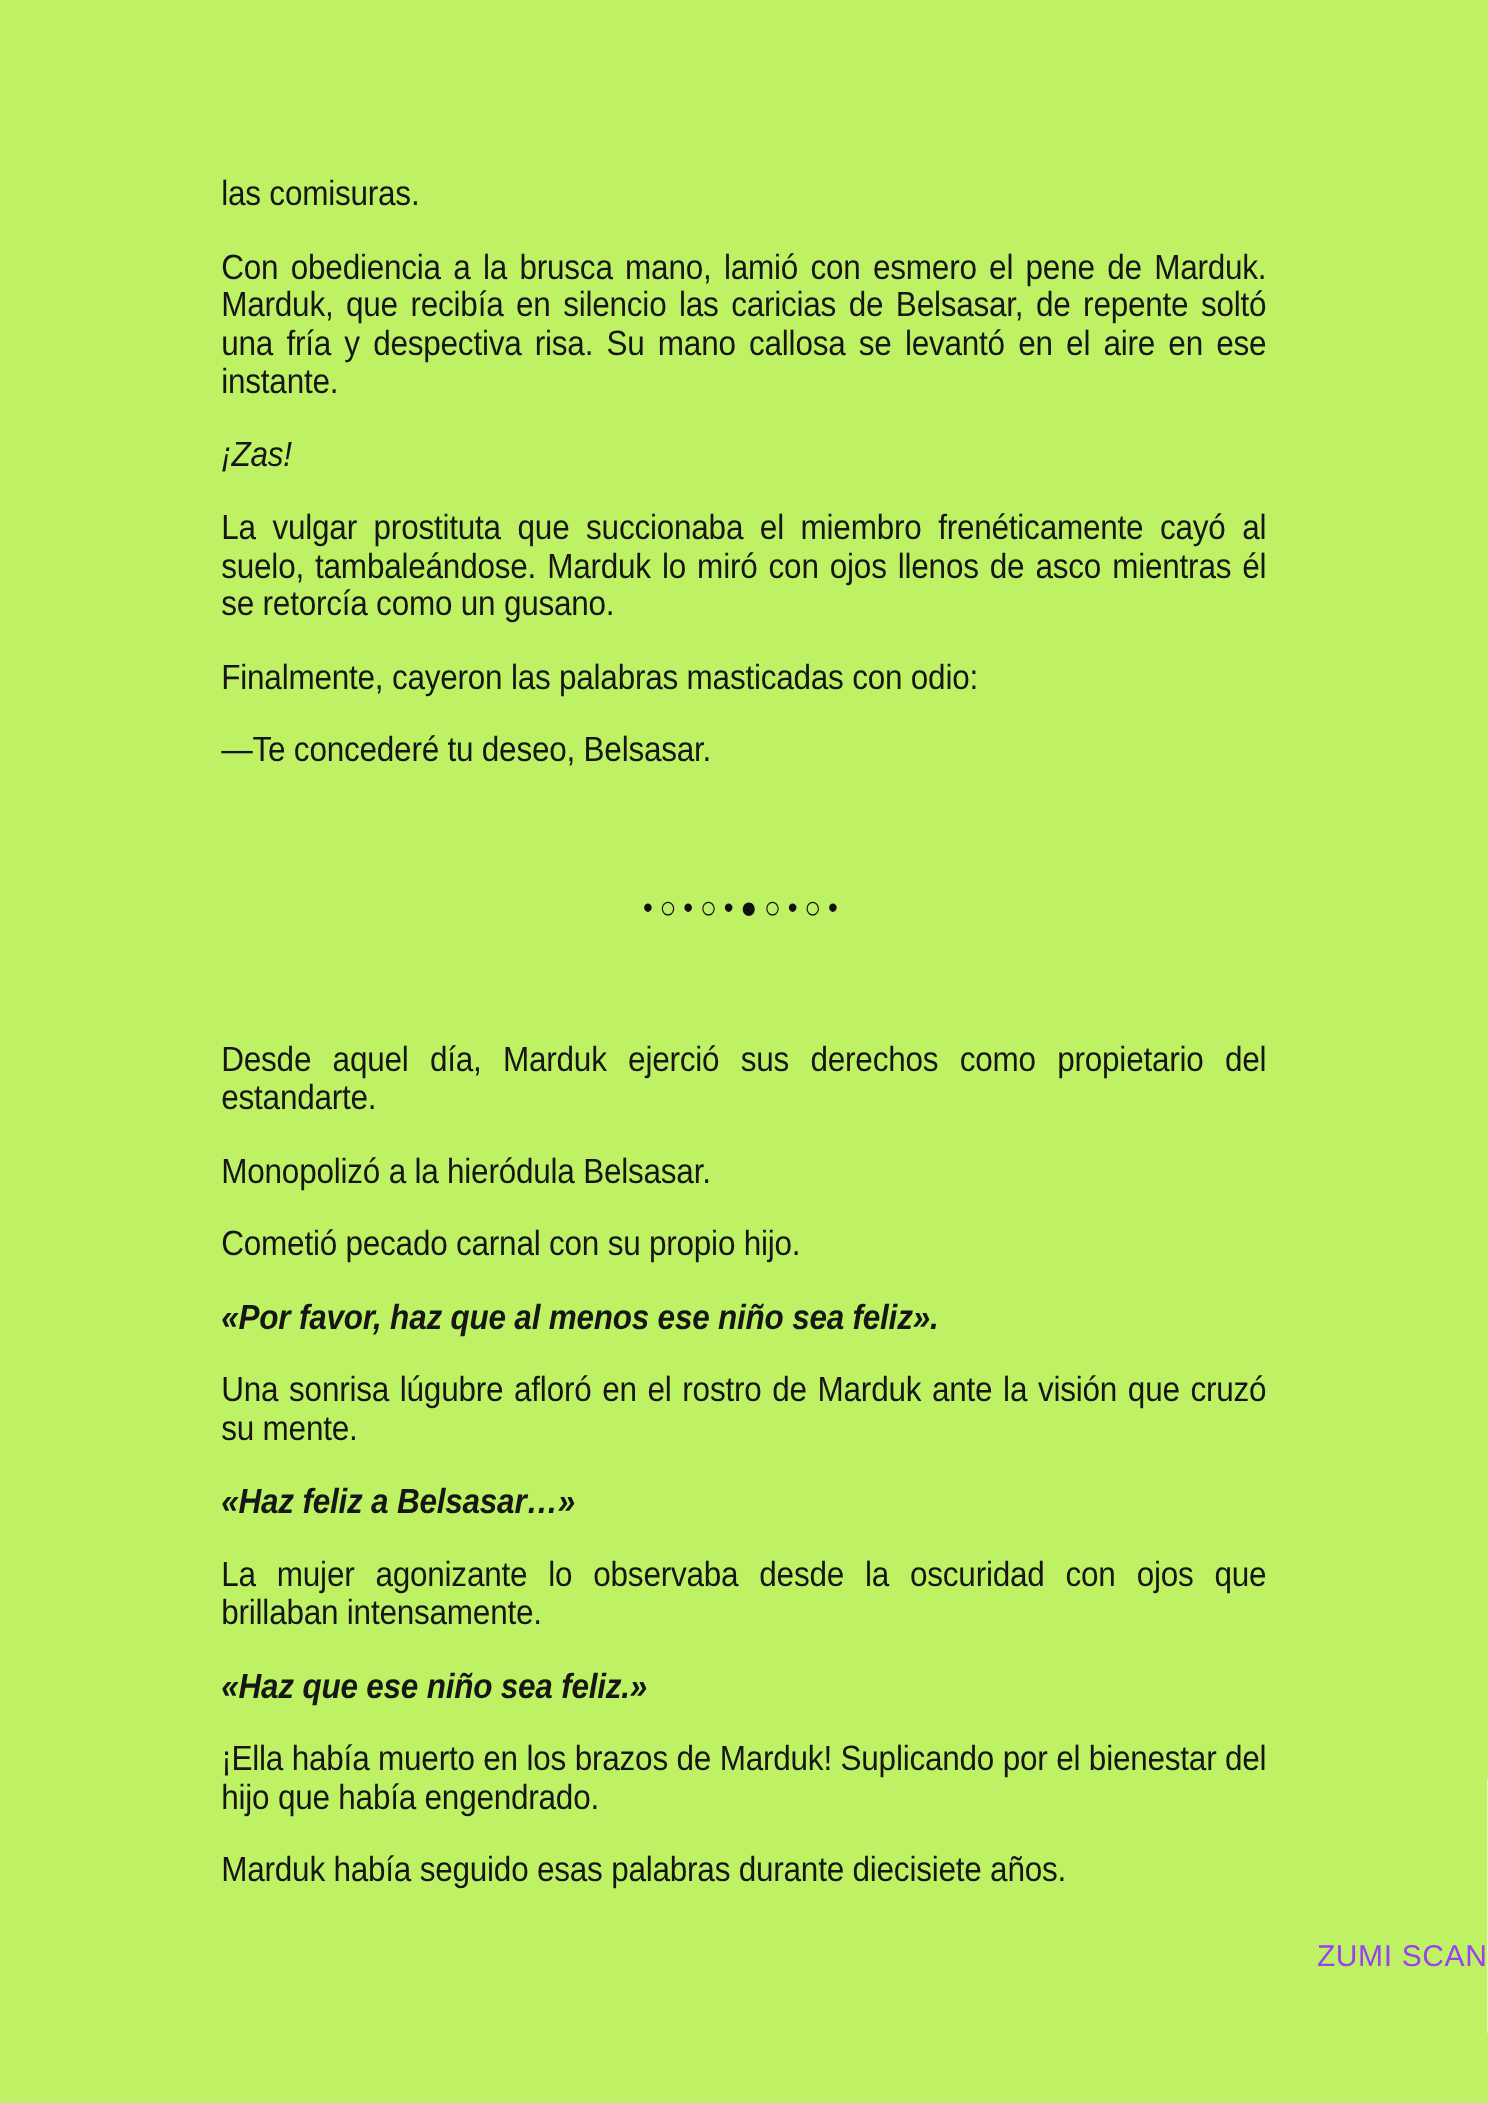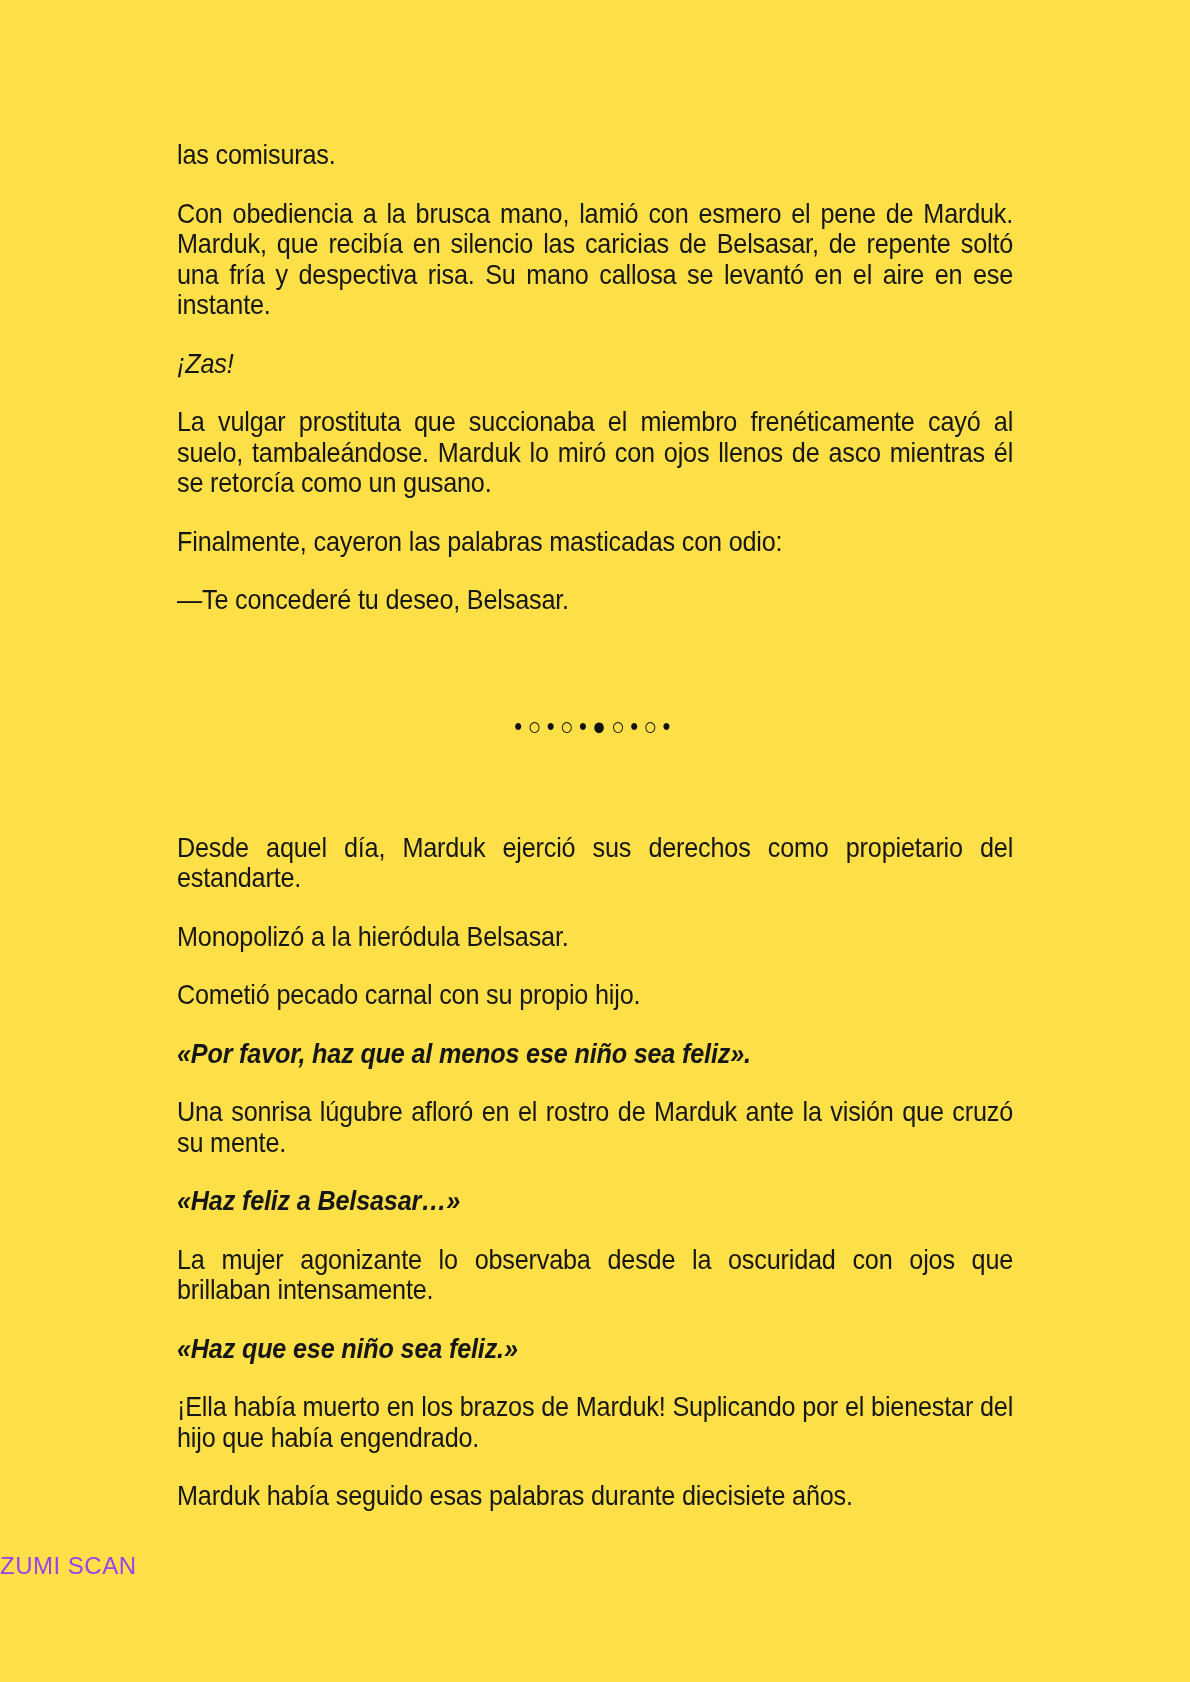--- a/index.html
+++ b/index.html
@@ -1,20 +1,20 @@
 <!DOCTYPE html>
 <html><head>
 <meta charset="utf-8">
 <style>
   html, body { margin: 0; padding: 0; background: #ffffff; }
   .page {
     position: relative;
     width: 1190px;
     height: 1682px;
-    background: #fde047;
+    background: #bef264;
     overflow: hidden;
     font-family: "Liberation Sans", sans-serif;
     color: #161616;
   }
   .column {
     position: absolute;
     left: 177px;
     top: 140px;
     width: 929px;               
     transform: scaleX(0.9);     
@@ -35,21 +35,21 @@
     line-height: 30px;
     text-align: center;
     letter-spacing: 6px;
     color: #111111;
   }
   .footer {
     position: absolute;
     left: 0;
     right: 0;
     top: 1552px;
-    text-align: left;
+    text-align: right;
     font-size: 24px;
     line-height: 28px;
     letter-spacing: 0.5px;
   }
 </style>
 </head>
 <body>
 
 <div class="page" style="color: rgb(22, 22, 22);">
   <div class="column">

